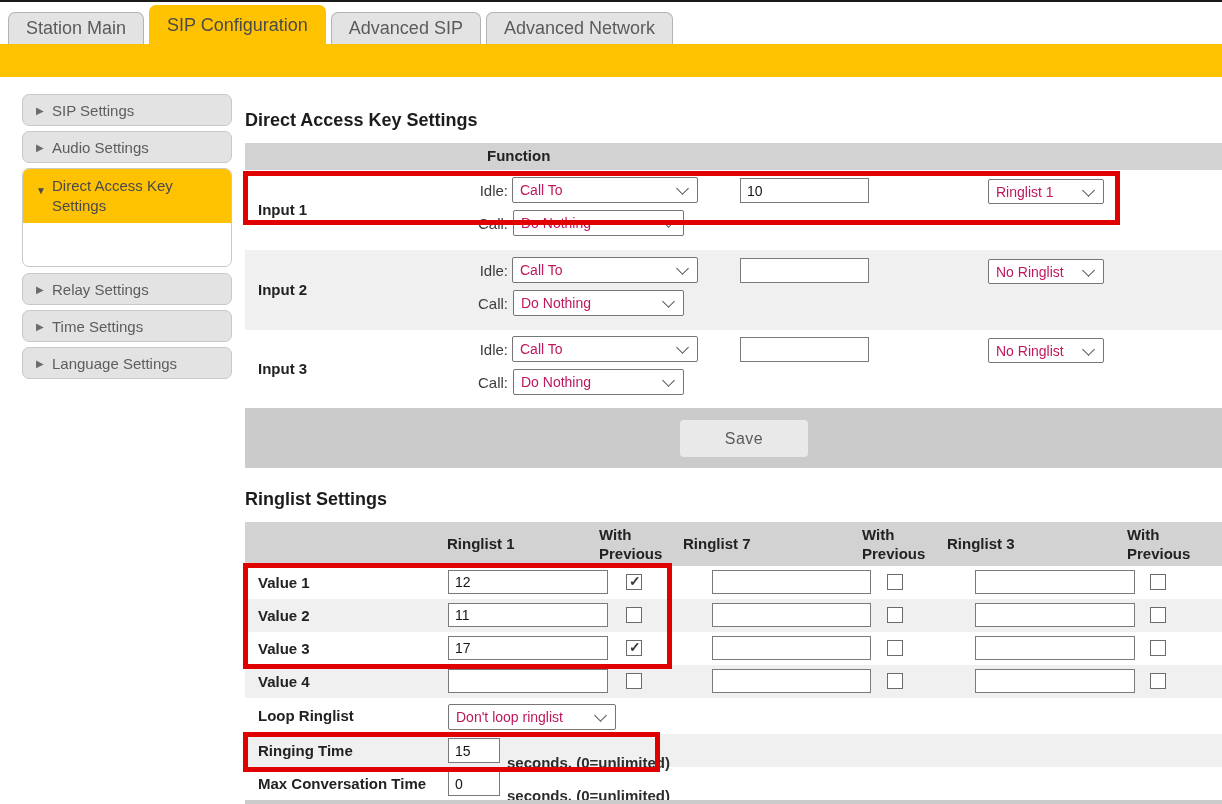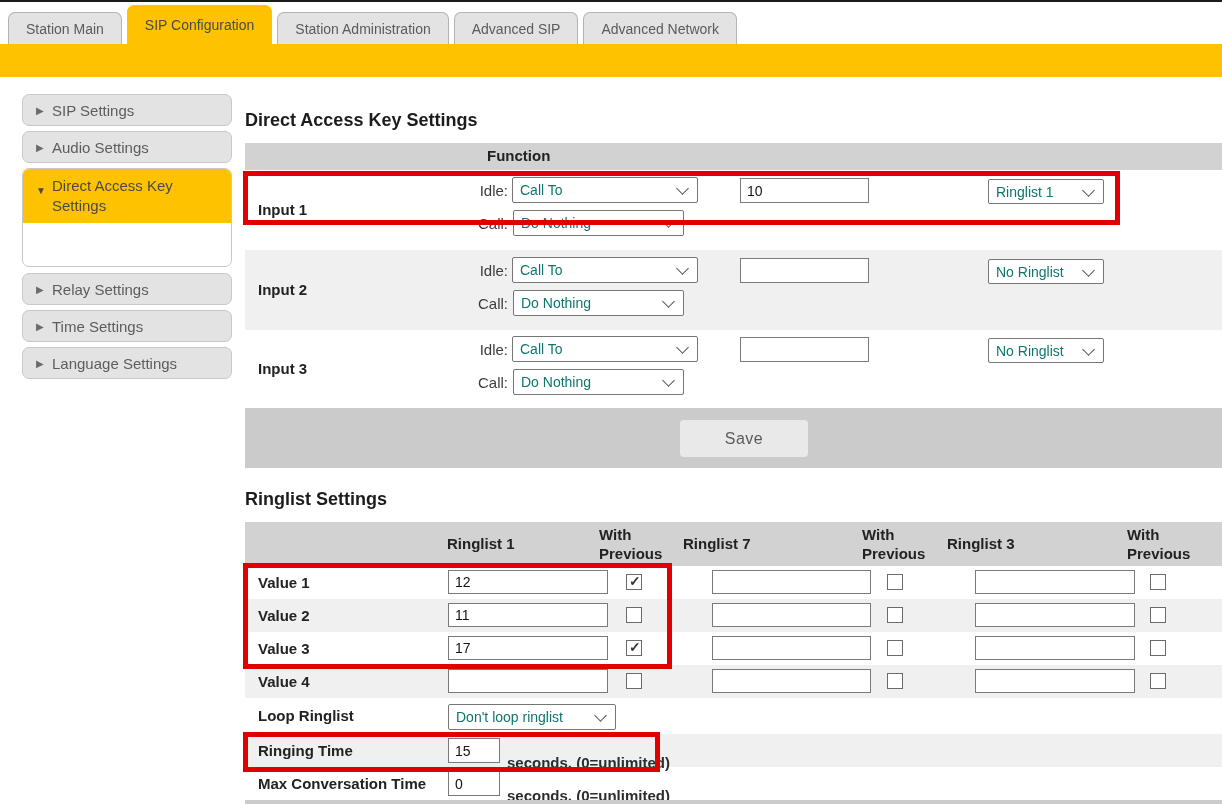--- a/index.html
+++ b/index.html
@@ -7,21 +7,21 @@
     position:relative;width:1222px;height:804px;overflow:hidden;
     font-family:"Liberation Sans", sans-serif;background:#fff;
     -webkit-font-smoothing:antialiased;
   }
   
   .topline{position:absolute;left:0;top:0;width:1222px;height:2px;background:#1a1a1a;}
   .tabbar{position:absolute;left:8px;top:2px;height:42px;display:flex;align-items:flex-end;gap:5px;z-index:2;}
   .tab{
     height:31px;display:flex;align-items:center;padding:0 17px;
     background:#e3e3e3;border:1px solid #b3b3b3;border-bottom:none;
-    border-radius:7px 7px 0 0;color:#5b5b5b;font-size:14px;cursor:pointer;white-space:nowrap;
+    border-radius:7px 7px 0 0;color:#5b5b5b;font-size:18px;cursor:pointer;white-space:nowrap;
   }
   .tab.active{
     height:38px;background:#ffc200;border-color:#ffc200;color:#4a4a4a;
   }
   .yellowbar{position:absolute;left:0;top:44px;width:1222px;height:33px;background:#ffc200;}
   
   .sidebar{position:absolute;left:22px;top:94px;width:210px;}
   .side-item{
     position:absolute;left:0;width:208px;height:30px;
     background:#e3e3e3;border:1px solid #c8c8c8;border-radius:7px;
@@ -42,21 +42,21 @@
   
   .tbl{position:absolute;left:245px;width:977px;}
   .thead{position:absolute;left:0;width:977px;background:#d2d2d2;padding-left:8px;}
   .trow{position:absolute;left:0;width:977px;}
   .trow.alt{background:#f0f0f0;}
   .cell-label{position:absolute;left:13px;font-weight:700;color:#222;font-size:15px;}
   .sm-label{position:absolute;width:68px;text-align:right;color:#3c3c3c;font-size:15px;}
   
   .sel{
     position:absolute;background:#fff;border:1px solid #767676;border-radius:2px;
-    font-size:14px;color:#0f766e;display:flex;align-items:center;padding-left:7px;
+    font-size:14px;color:#be185d;display:flex;align-items:center;padding-left:7px;
     box-sizing:border-box;cursor:pointer;
   }
   .sel .chev{
     position:absolute;right:10px;top:50%;width:8px;height:8px;margin-top:-6px;
     border-right:1.6px solid #4f4f4f;border-bottom:1.6px solid #4f4f4f;
     transform:rotate(45deg);
   }
   .txt{
     position:absolute;border:1px solid #7a7a7a;background:#fff;font-family:"Liberation Sans",sans-serif;
     font-size:14px;color:#141414;padding:0 0 0 6px;box-sizing:border-box;outline:none;
@@ -79,21 +79,20 @@
 </style>
 </head>
 <body>
 
 <div class="screen">
 
   <div class="topline"></div>
   <div class="tabbar">
     <div class="tab">Station Main</div>
     <div class="tab active">SIP Configuration</div>
-    <div class="tab">Station Administration</div>
     <div class="tab">Advanced SIP</div>
     <div class="tab">Advanced Network</div>
   </div>
   <div class="yellowbar"></div>
 
   <div class="sidebar">
     <div class="side-item" style="top:0;">
       <span class="arrow">▶</span>
       <span>SIP Settings</span>
     </div>

